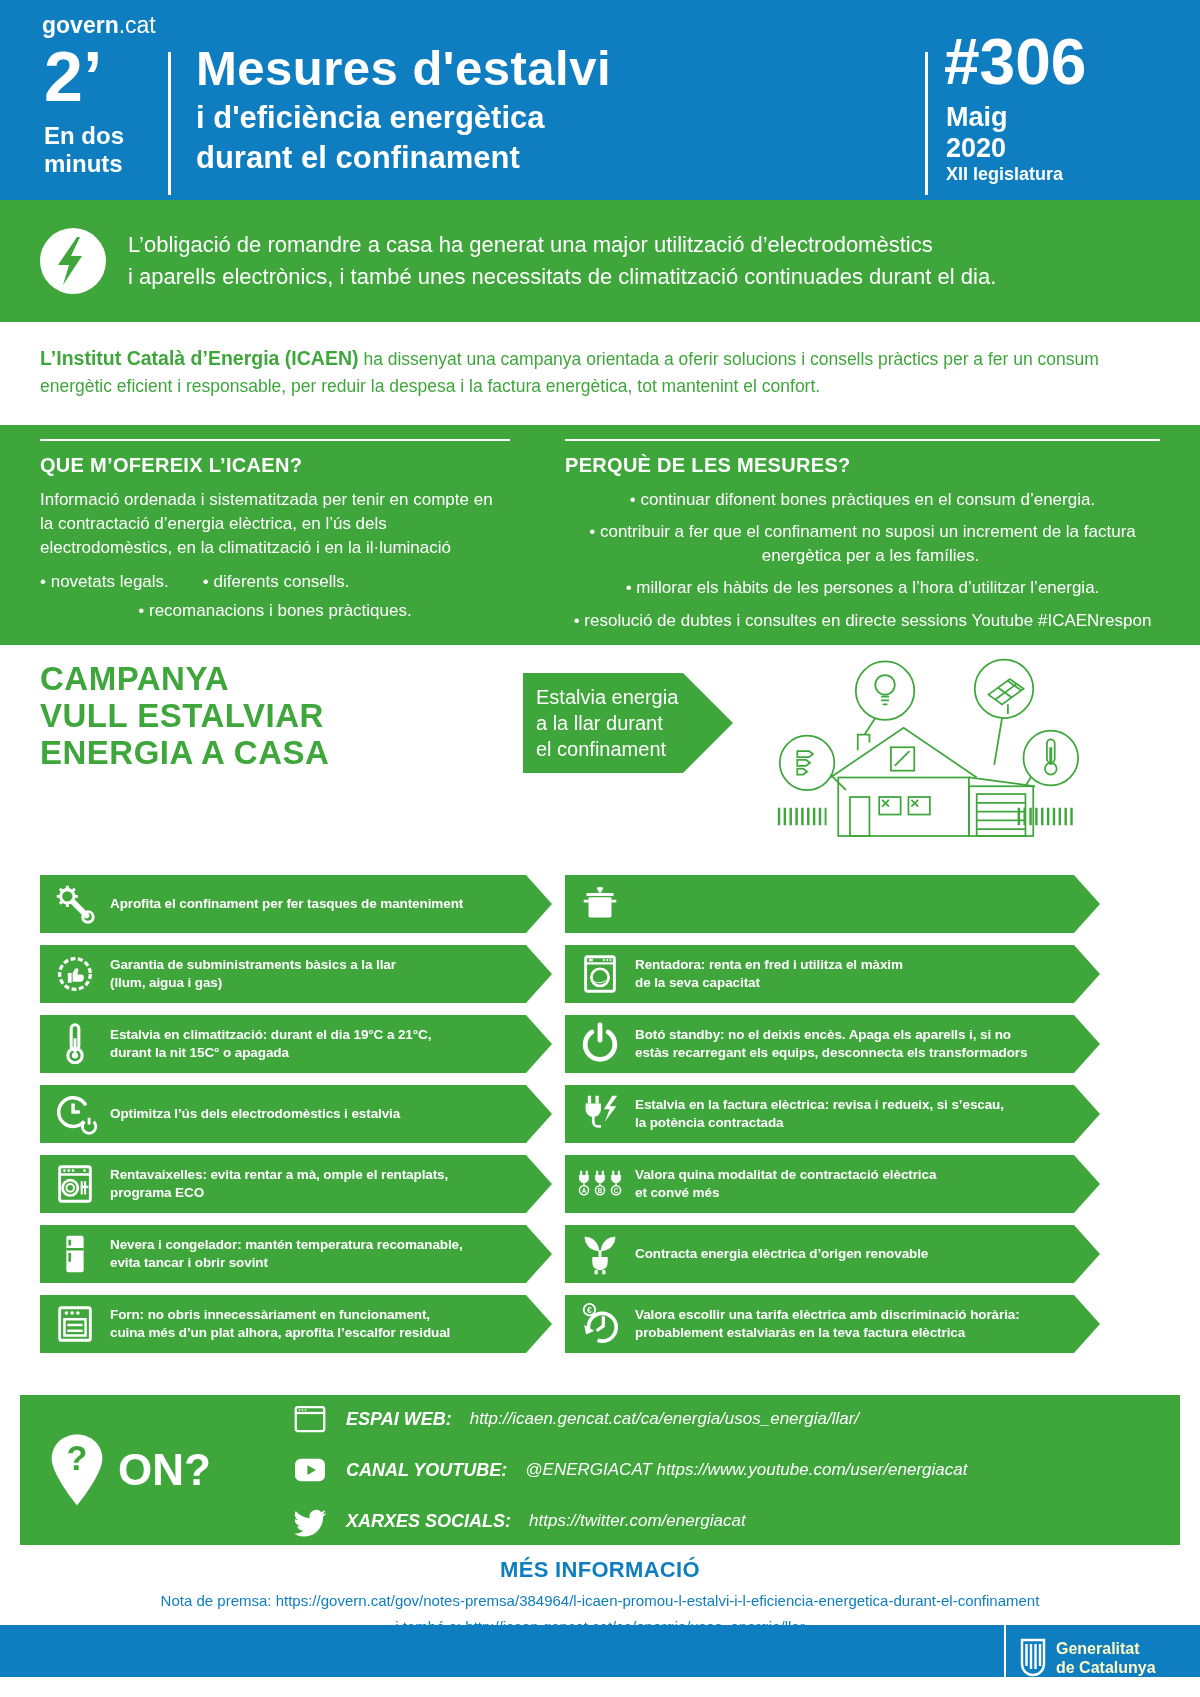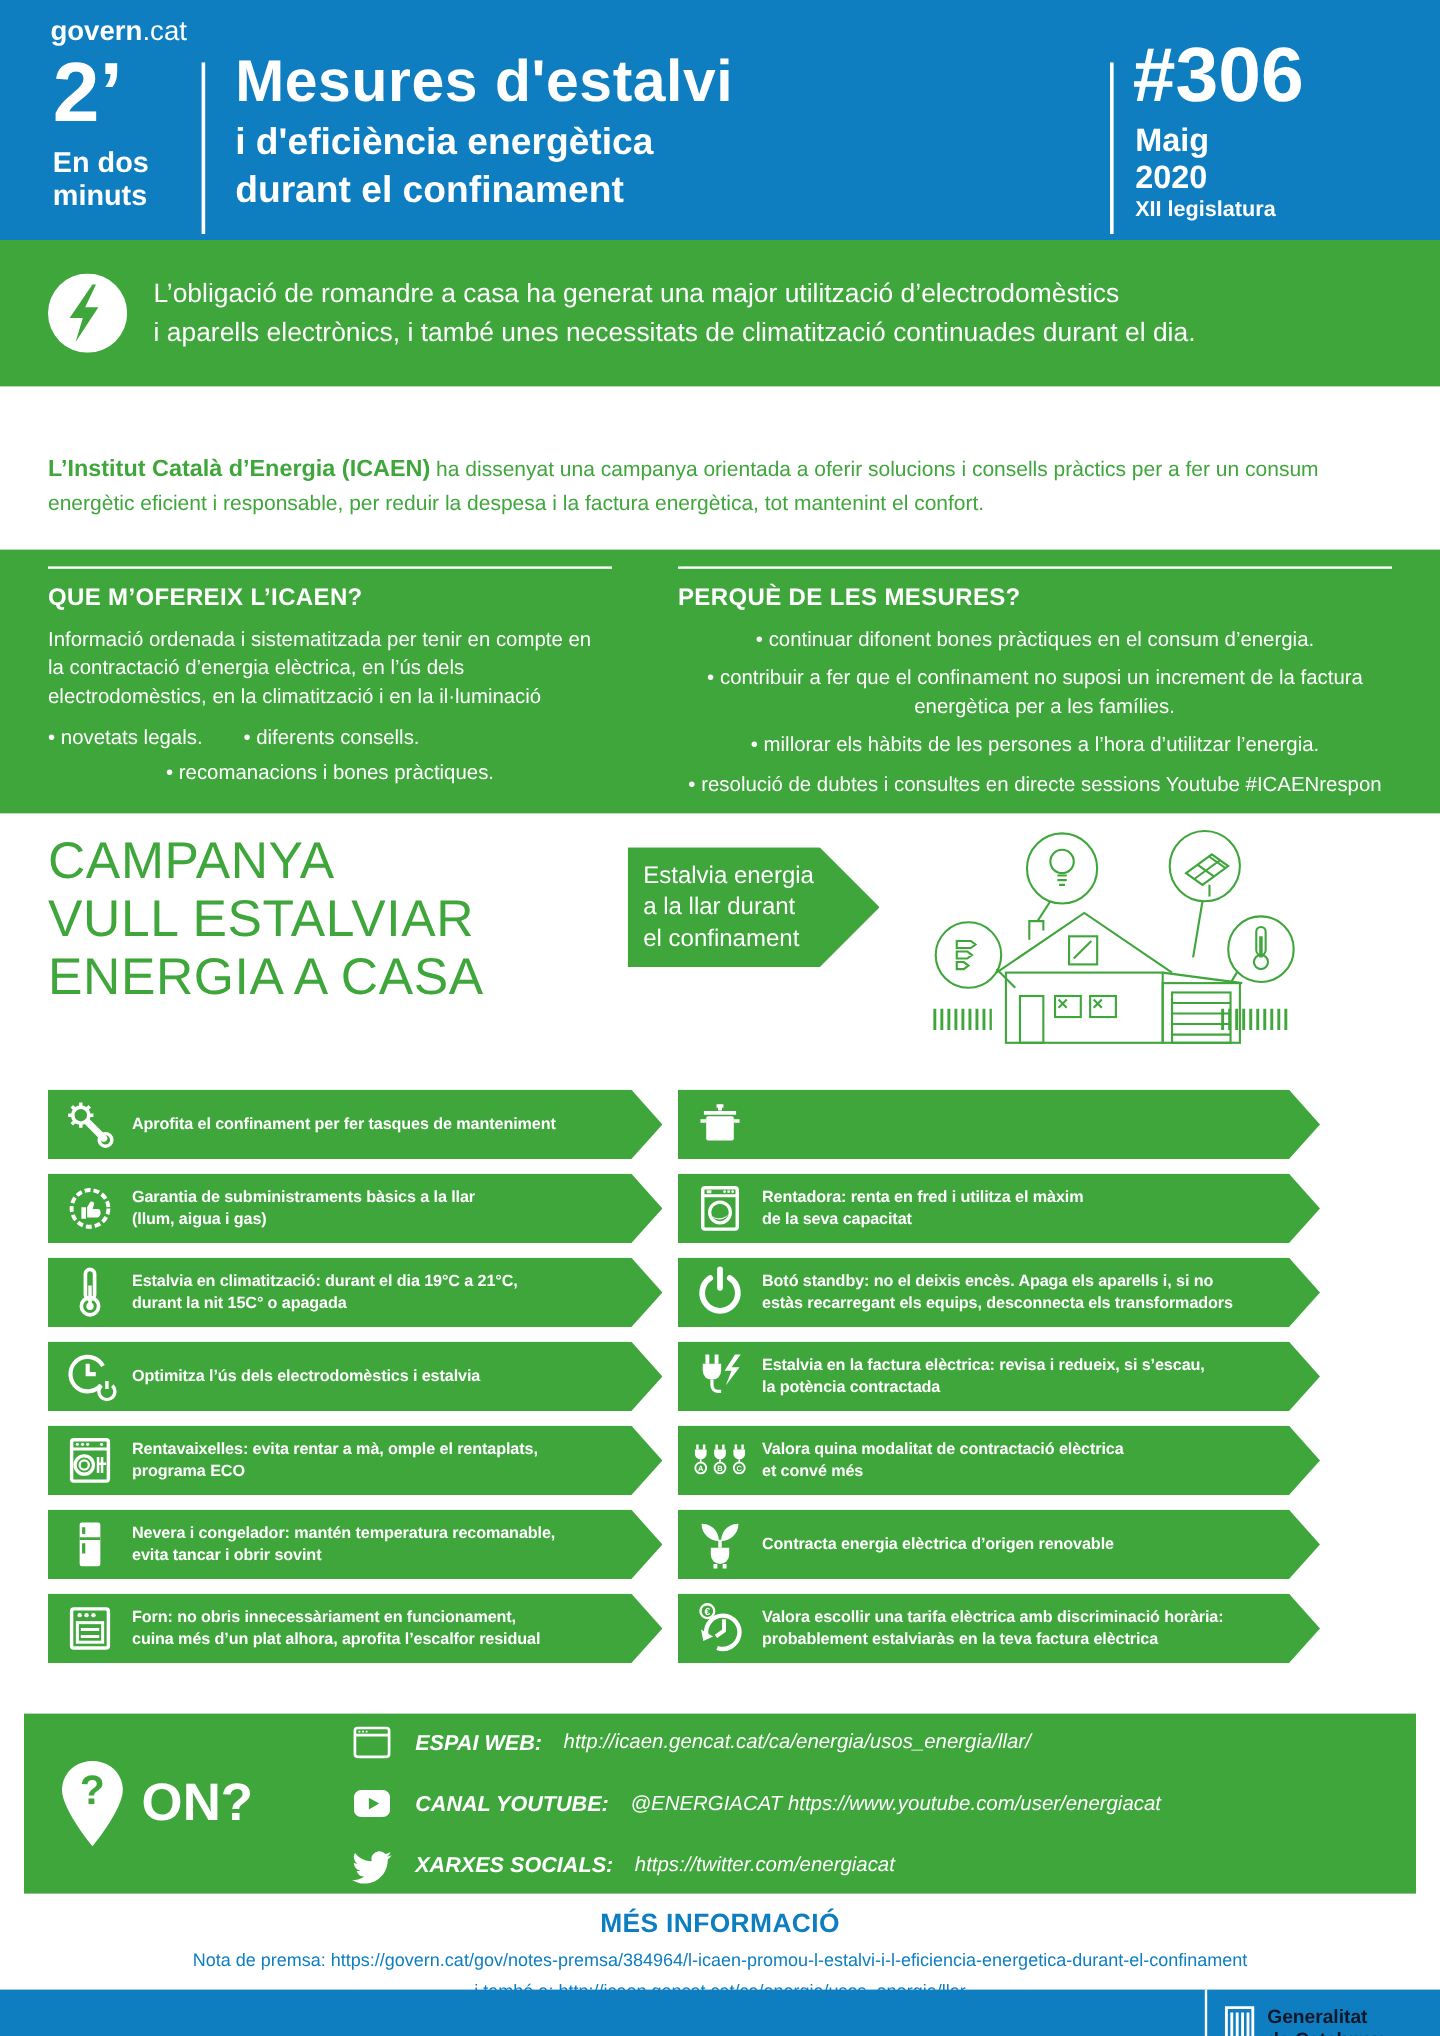--- a/index.html
+++ b/index.html
@@ -23,42 +23,42 @@
   .issue{position:absolute; left:944px; top:30px; font-size:64px; font-weight:bold; line-height:1;}
   .issue-month{position:absolute; left:946px; top:102px; font-size:27px; font-weight:bold; line-height:1.15;}
   .legislature{position:absolute; left:946px; top:164px; font-size:18px; font-weight:bold;}
 
   
   .band{height:122px; background:var(--green); display:flex; align-items:center; padding:0 40px; gap:22px; color:#fff;}
   .band-icon{flex:0 0 66px; width:66px; height:66px;}
   .band-text{font-size:22px; line-height:1.45;}
 
   
-  .lead{height:103px; padding:22px 40px 0; color:var(--green);margin-top:33px;}
+  .lead{height:103px; padding:22px 40px 0; color:var(--green);}
   .lead p{font-size:17.5px; line-height:1.5;}
   .lead b{font-size:19.5px; font-weight:bold;}
 
   
   .two-col{height:220px; background:var(--green); color:#fff; display:flex; gap:55px;
            padding:14px 40px 0; overflow:hidden;}
   .col hr{border:none; border-top:2px solid #fff; margin-bottom:13px;}
   .col h2{font-size:20px; font-weight:bold; margin-bottom:11px; letter-spacing:0.3px;}
   .col p{font-size:17px; line-height:1.42;}
   .col ul{list-style:none; font-size:17px; line-height:1.42;text-align:center;}
   .col-offer{width:470px; flex:0 0 470px;}
   .col-offer p{margin-bottom:10px;}
   .inline-list{display:flex; gap:34px; margin-bottom:4px;}
   .col li::before{content:"• ";}
   .col-reasons{flex:1;}
   .col-reasons li{margin-bottom:8px; padding-left:16px; text-indent:-16px;}
 
   
   .campaign{position:relative; height:230px; background:#fff; overflow:visible;}
-  .camp-title{position:absolute; left:40px; top:16px; color:var(--green); font-weight:normal;
-              font-size:43px; line-height:1.12; letter-spacing:0.5px;}
+  .camp-title{position:absolute; left:40px; top:16px; color:var(--green); font-weight:bold;
+              font-size:33px; line-height:1.12; letter-spacing:0.5px;}
   .camp-title span{display:block;}
   .callout{position:absolute; left:523px; top:28px; width:210px; background:var(--green); color:#fff;
            padding:11px 40px 11px 13px; font-size:20px; line-height:1.3;
            clip-path:polygon(0 0,160px 0,100% 50%,160px 100%,0 100%);}
   .house{position:absolute; left:770px; top:10px; width:312px; height:205px;}
 
   
   .tips{position:relative; height:478px; background:#fff;}
   .tips-col{position:absolute; top:0; display:flex; flex-direction:column; gap:12px;}
   .tips-col.left{left:40px; width:512px;}
@@ -83,21 +83,21 @@
   .w-label{font-size:18px; font-weight:bold;}
   .w-url{font-size:17px;}
 
   
   .more-info{height:80px; text-align:center; padding-top:12px; color:var(--blue);}
   .mi-heading{font-size:22px; font-weight:bold; letter-spacing:0.3px;}
   .mi-line{font-size:15px; margin-top:9px;}
   .mi-line b{font-weight:normal;}
 
   
-  .bottombar{position:relative; height:68px; background:var(--blue); color:#0f172a;}
+  .bottombar{position:relative; height:52px; background:var(--blue); color:#fef9c3;}
   .bb-divider{position:absolute; left:1004px; top:0; bottom:0; width:2px; background:#fff;}
   .bb-logo{position:absolute; left:1018px; top:12px; width:30px; height:42px;}
   .bb-org{position:absolute; left:1056px; top:14px; font-size:16px; font-weight:bold; line-height:1.2;}
 </style>
 </head>
 <body>
 
 <div>
 
   <header class="topbar">

